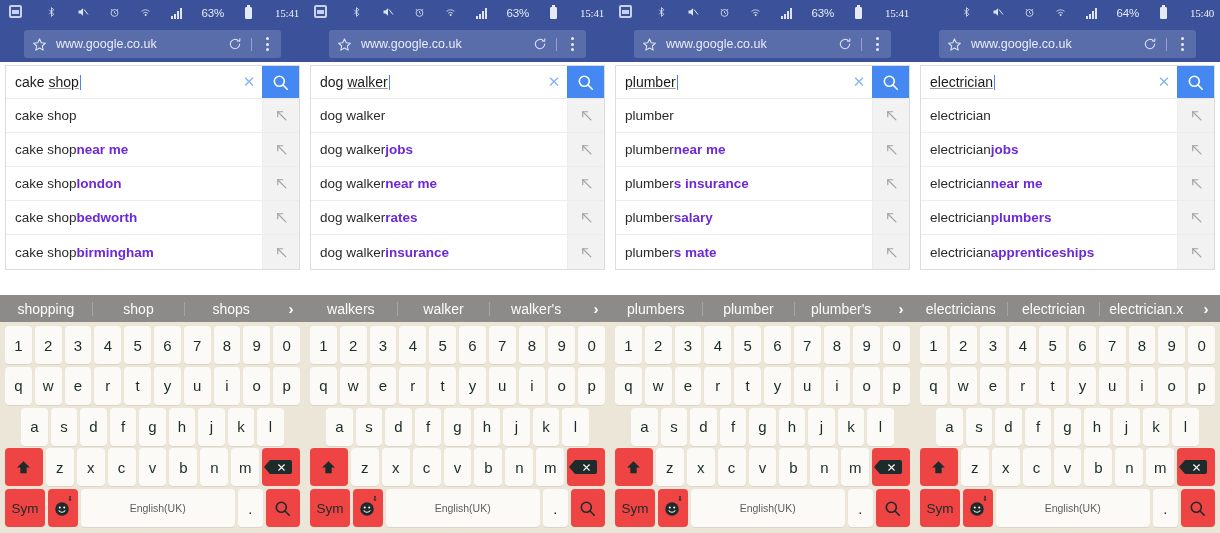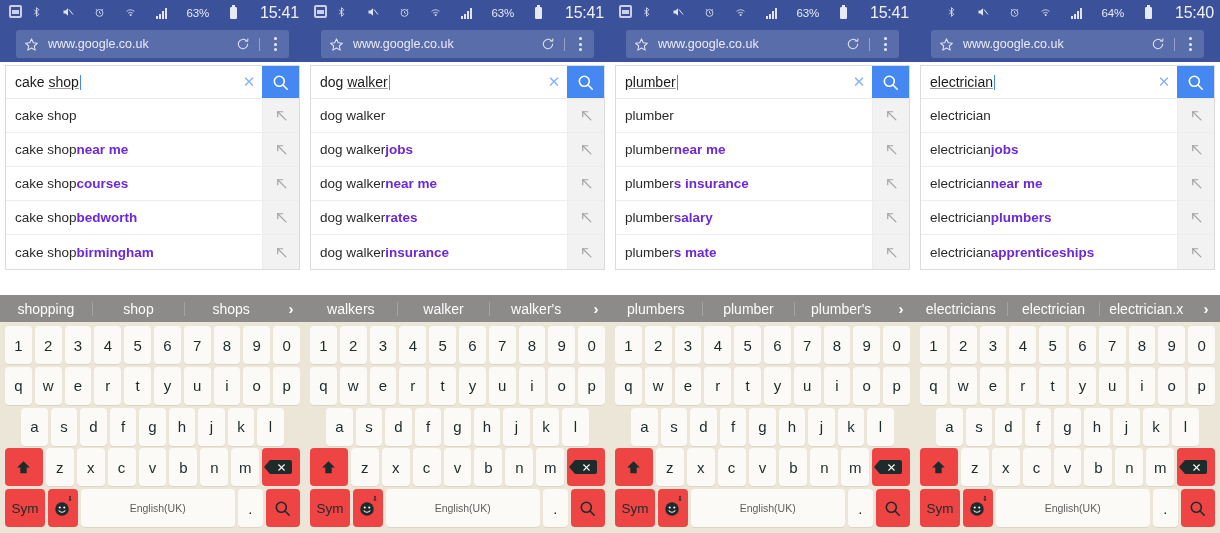--- a/index.html
+++ b/index.html
@@ -19,30 +19,30 @@
   .sb-left::after { content:""; position:absolute; left:1px; top:3px;
     width:7px; height:4px; background:#c9d2ea; }
   .sb-right { position:absolute; right:6px; top:0; height:26px;
     display:flex; align-items:center; gap:20px; color:#e6eaf6; font-size:11.5px;
     letter-spacing:-0.2px; }
   .sb-ico { font-size:11px; line-height:1; color:#dfe5f4; display:inline-block; }
   .sb-batt { width:7px; height:12px; border:1.4px solid #e6eaf6; border-radius:1px;
     position:relative; background:#e6eaf6; display:inline-block; margin:0 1px; }
   .sb-batt::before { content:""; position:absolute; left:1.5px; top:-3px;
     width:3px; height:2px; background:#e6eaf6; }
-  .sb-time { font-size:16px; color:#eef1f8; margin-left:2px; }
+  .sb-time { font-size:11px; color:#eef1f8; margin-left:2px;font-family:Liberation Serif, serif; }
   .sb-sig { display:inline-block; width:11px; height:11px; position:relative; }
   .sb-sig i { position:absolute; bottom:0; width:2px; background:#dfe5f4; display:block; }
   .sb-sig i:nth-child(1){ left:0; height:3px; }
   .sb-sig i:nth-child(2){ left:3px; height:5px; }
   .sb-sig i:nth-child(3){ left:6px; height:8px; }
   .sb-sig i:nth-child(4){ left:9px; height:11px; }
 
   
-  .urlbar-wrap { height:36px; background:#3b5199; padding:0 16px;
+  .urlbar-wrap { height:36px; background:#3b5199; padding:0 24px;
     display:flex; align-items:center; }
   .urlbar { flex:1; height:28px; background:#5a6dab; border-radius:3px;
     display:flex; align-items:center; padding:0 8px; gap:9px; }
   .star { width:15px; height:15px; flex:0 0 auto; }
   .url-text { flex:1; color:#e8ecf7; font-size:12.5px; }
   .reload { width:14px; height:14px; flex:0 0 auto; }
   .vdiv { width:1px; height:13px; background:#94a2cd; flex:0 0 auto; }
   .kebab { width:12px; display:flex; flex-direction:column; align-items:center;
     gap:2.5px; flex:0 0 auto; }
   .kebab span { width:3px; height:3px; background:#e8ecf7; border-radius:50%; display:block; }
@@ -191,21 +191,21 @@
           <div class="sg-row">
             <div class="sg-label">cake shop <b>near me</b></div>
             <div class="sg-arrow">
               <svg viewBox="0 0 24 24" width="15" height="15" fill="none" stroke="#a3a3a3" stroke-width="1.9" stroke-linecap="round" stroke-linejoin="round">
                 <line x1="19" y1="19" x2="6" y2="6"></line>
                 <polyline points="6,14 6,6 14,6"></polyline>
               </svg>
             </div>
           </div>
           <div class="sg-row">
-            <div class="sg-label">cake shop <b>courses</b></div>
+            <div class="sg-label">cake shop <b>london</b></div>
             <div class="sg-arrow">
               <svg viewBox="0 0 24 24" width="15" height="15" fill="none" stroke="#a3a3a3" stroke-width="1.9" stroke-linecap="round" stroke-linejoin="round">
                 <line x1="19" y1="19" x2="6" y2="6"></line>
                 <polyline points="6,14 6,6 14,6"></polyline>
               </svg>
             </div>
           </div>
           <div class="sg-row">
             <div class="sg-label">cake shop <b>bedworth</b></div>
             <div class="sg-arrow">

